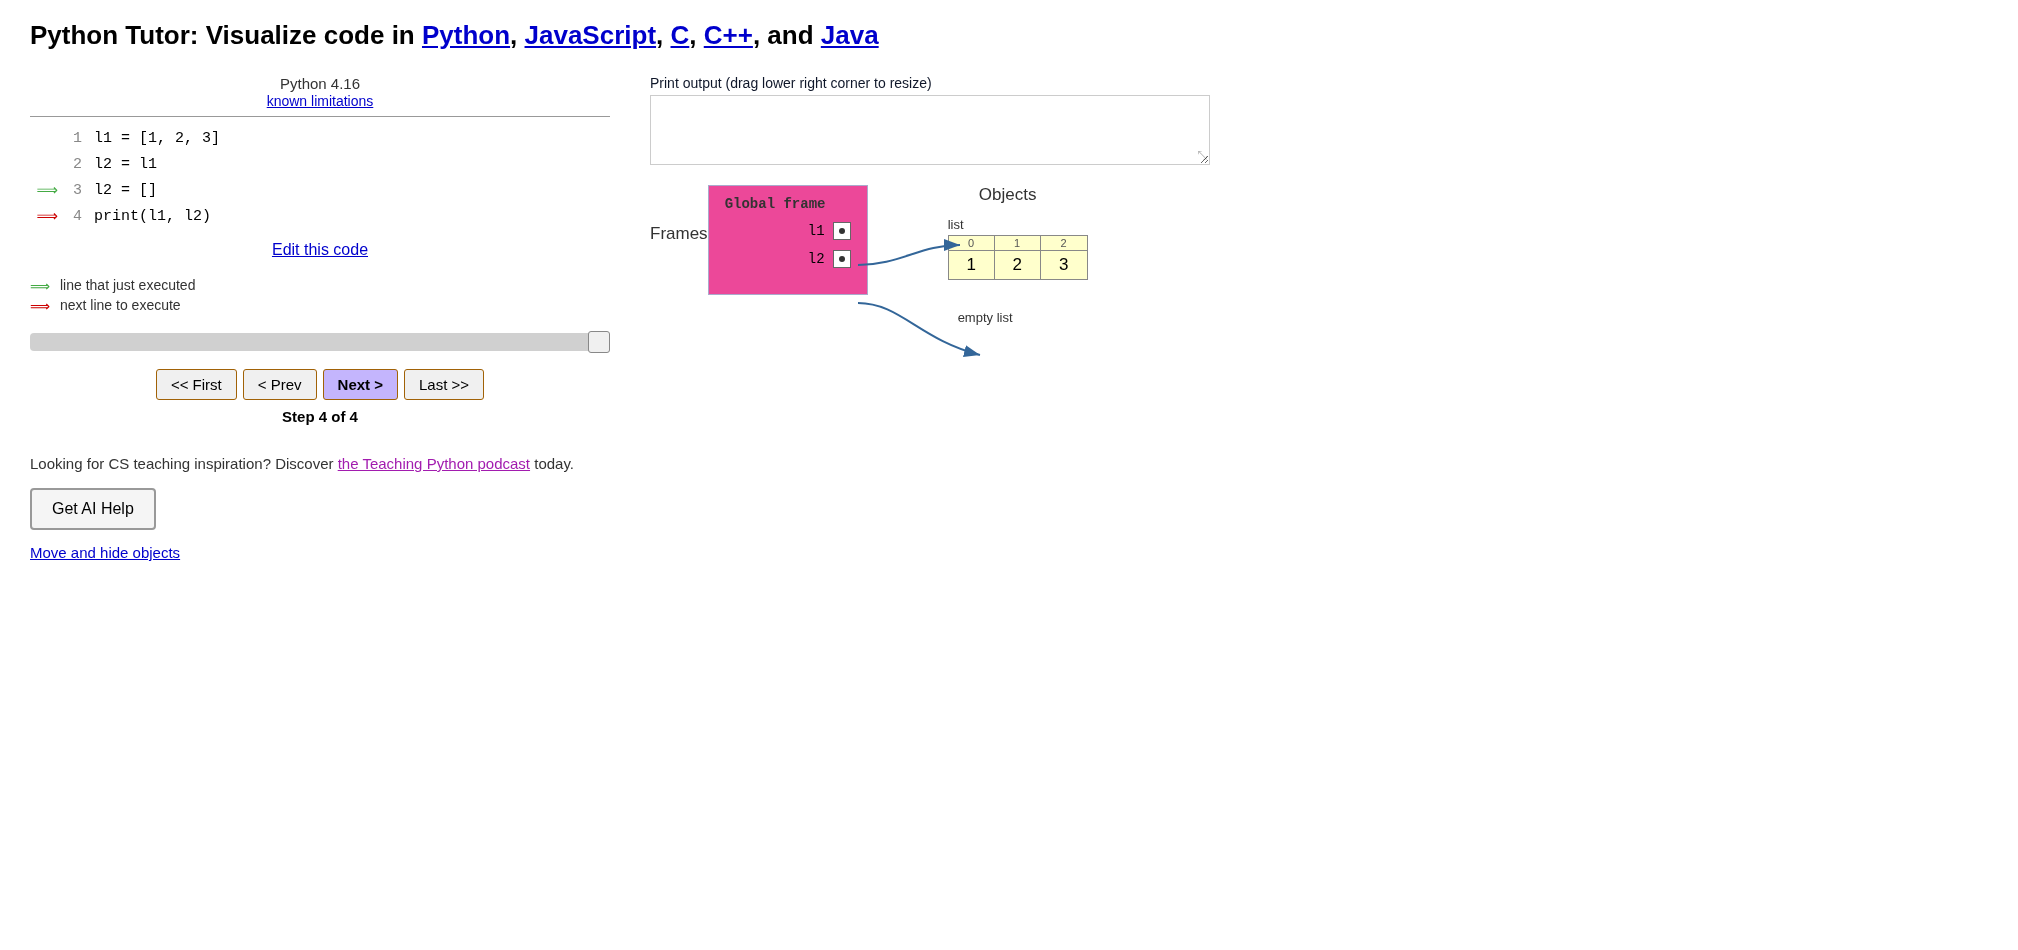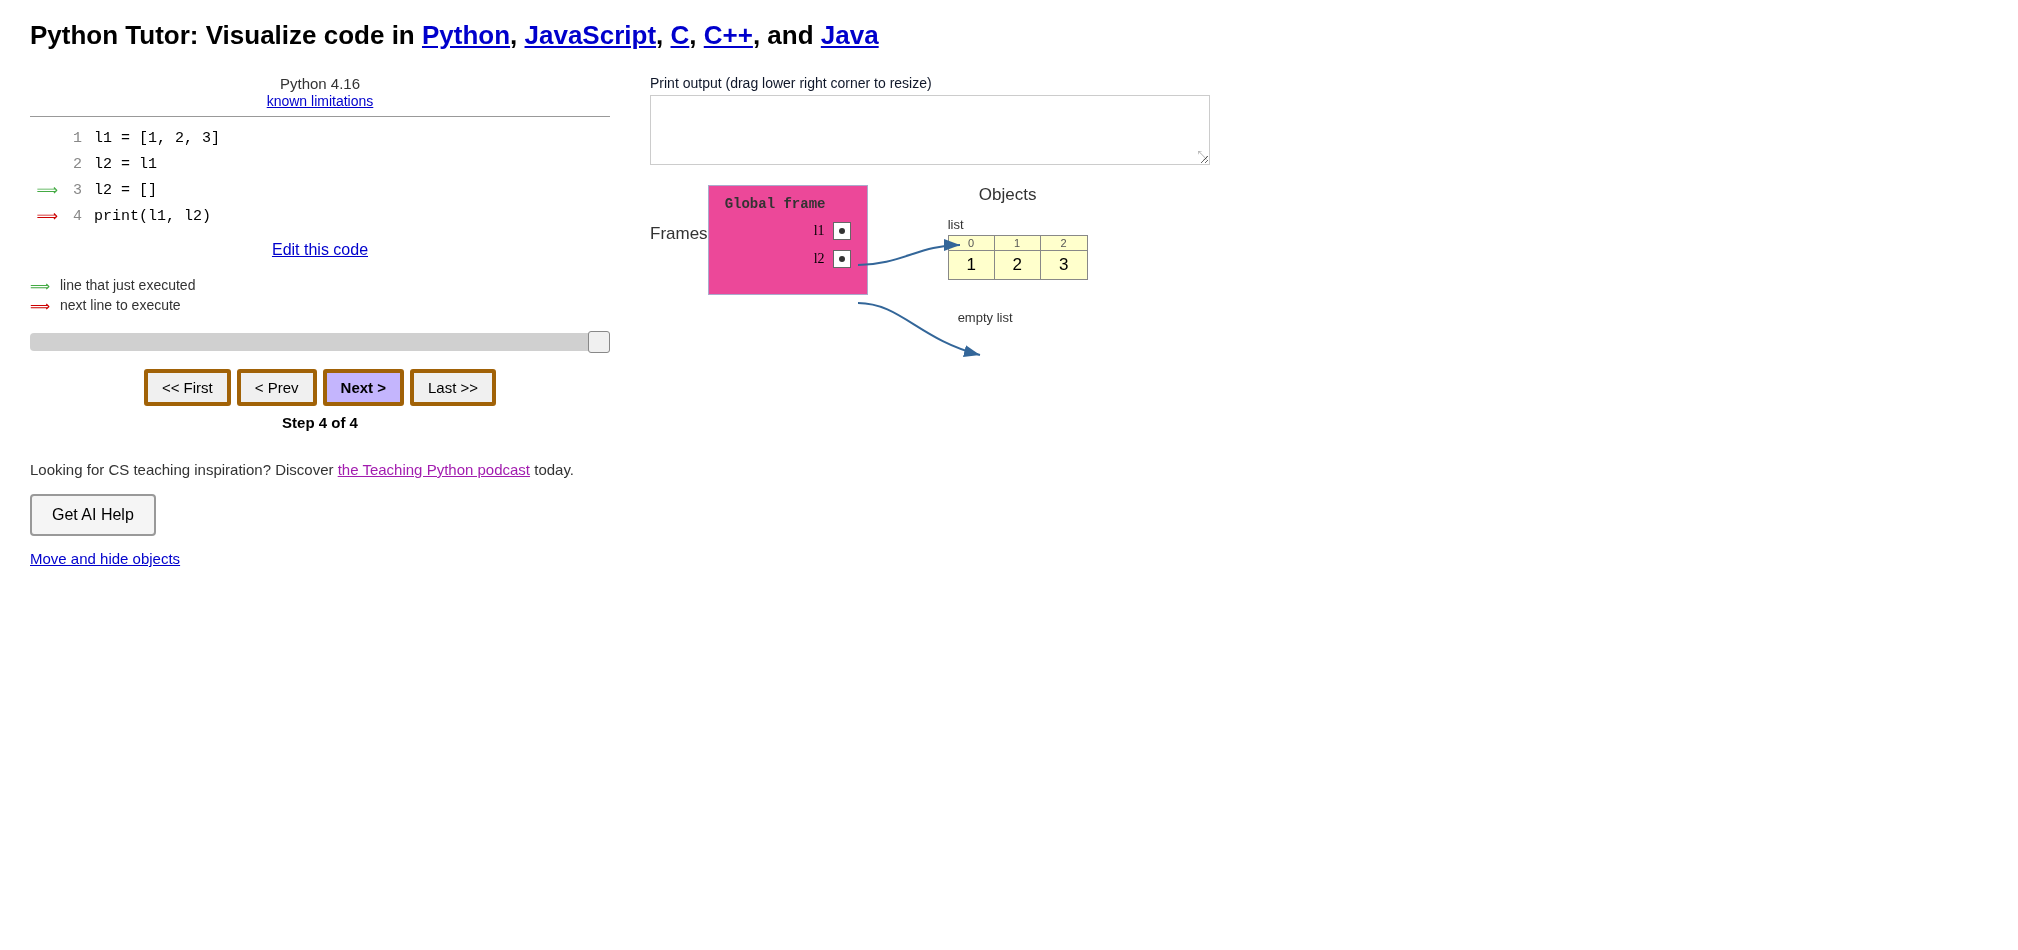--- a/index.html
+++ b/index.html
@@ -144,21 +144,21 @@
     
     .nav-buttons {
       display: flex;
       justify-content: center;
       gap: 6px;
       margin-top: 14px;
     }
     .nav-btn {
       padding: 6px 14px;
       font-size: 15px;
-      border: 4px solid #a16207;
+      border: 1px solid #a16207;
       background: #f0f0f0;
       border-radius: 3px;
       cursor: pointer;
       color: #000;
     }
     .nav-btn.active {
       background: #c4b5fd;
       font-weight: bold;
     }
     .step-info {
@@ -242,21 +242,21 @@
       margin-bottom: 10px;
     }
     .frame-row {
       display: flex;
       align-items: center;
       justify-content: flex-end;
       margin-bottom: 10px;
       gap: 8px;
     }
     .frame-var-name {
-      font-family: Liberation Serif, serif;
+      font-family: Liberation Mono, monospace;
       font-size: 14px;
       color: #000;
       min-width: 24px;
       text-align: right;
     }
     .frame-pointer {
       width: 18px;
       height: 18px;
       border: 1px solid #666;
       background: #fff;

